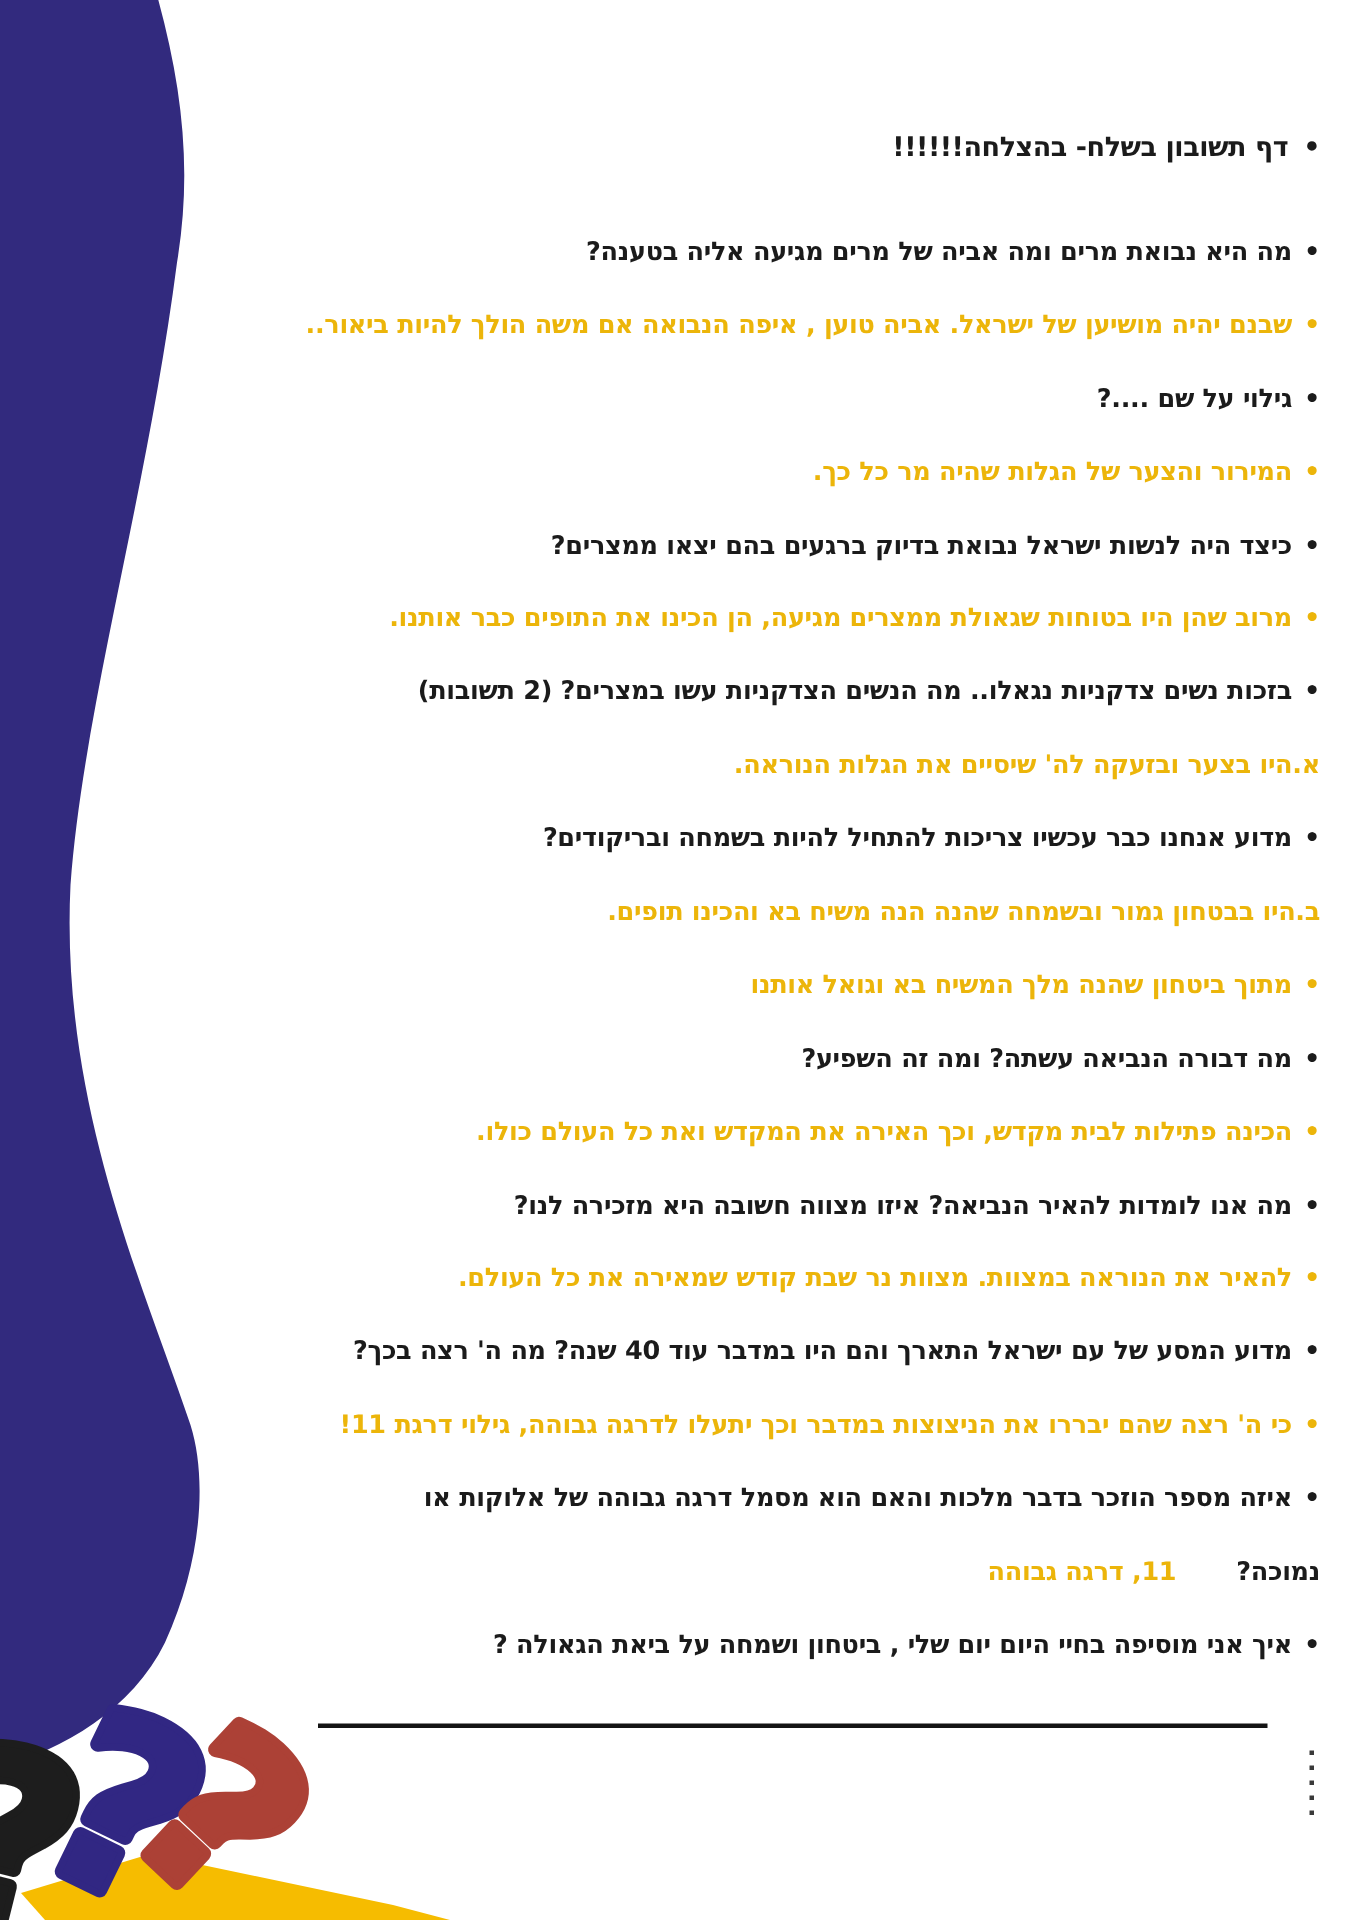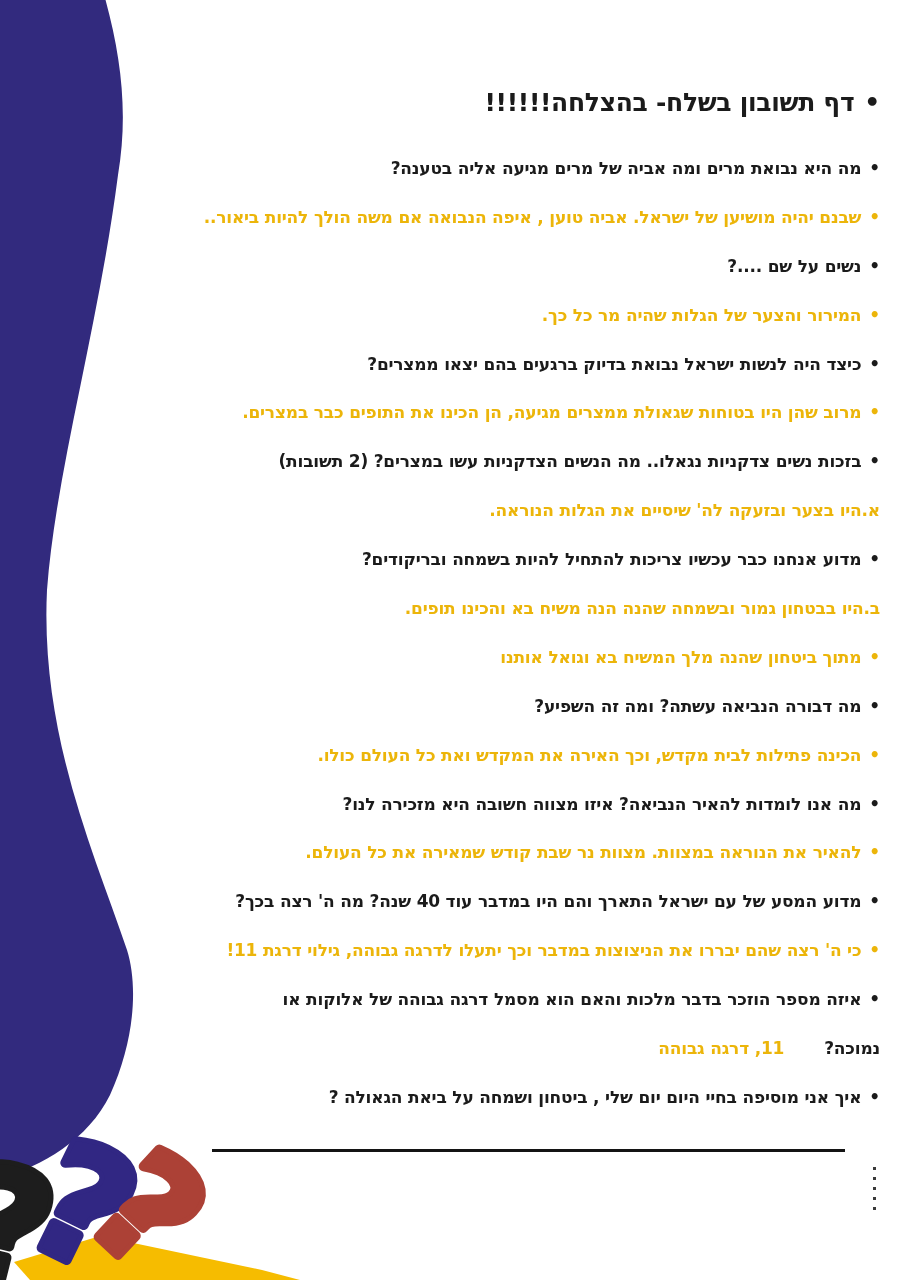--- a/index.html
+++ b/index.html
@@ -1,21 +1,21 @@
 <!DOCTYPE html>
 <html><head>
 <meta charset="utf-8">
 <style>
   html,body{margin:0;padding:0;background:#ffffff;}
   .page{position:relative;width:905px;height:1280px;background:#ffffff;overflow:hidden;
         font-family:"DejaVu Sans",sans-serif;}
   .deco-svg{position:absolute;left:0;top:0;pointer-events:none;}
 
   .title{position:absolute;top:88px;right:25px;direction:rtl;text-align:right;
-         font-size:25px;font-weight:bold;color:#1b1b1b;white-space:nowrap;letter-spacing:-0.3px;}
+         font-size:18px;font-weight:bold;color:#1b1b1b;white-space:nowrap;letter-spacing:-0.3px;}
   .title .bullet{margin-inline-end:10px;}
 
   .lines{position:absolute;top:157px;right:25px;left:130px;direction:rtl;}
   .row{height:48.9px;white-space:nowrap;line-height:22px;font-size:17px;font-weight:bold;
        letter-spacing:-0.2px;}
   .row .bullet{margin-inline-end:8px;}
   .q{color:#1b1b1b;}
   .a{color:#ecb50a;}
   .seg + .seg{margin-inline-start:40px;}
 
@@ -39,24 +39,24 @@
     </g>
   </svg>
 
   <div class="title">
     <span class="bullet">•</span><span>דף תשובון בשלח- בהצלחה!!!!!!</span>
   </div>
 
   <div class="lines" id="lines">
       <div class="row"><span class="bullet q">•</span><span class="seg q">מה היא נבואת מרים ומה אביה של מרים מגיעה אליה בטענה?</span></div>
       <div class="row"><span class="bullet a">•</span><span class="seg a">שבנם יהיה מושיען של ישראל. אביה טוען , איפה הנבואה אם משה הולך להיות ביאור..</span></div>
-      <div class="row"><span class="bullet q">•</span><span class="seg q">נשים על שם ....?</span></div>
+      <div class="row"><span class="bullet q">•</span><span class="seg q">גילוי על שם ....?</span></div>
       <div class="row"><span class="bullet a">•</span><span class="seg a">המירור והצער של הגלות שהיה מר כל כך.</span></div>
       <div class="row"><span class="bullet q">•</span><span class="seg q">כיצד היה לנשות ישראל נבואת בדיוק ברגעים בהם יצאו ממצרים?</span></div>
-      <div class="row"><span class="bullet a">•</span><span class="seg a">מרוב שהן היו בטוחות שגאולת ממצרים מגיעה, הן הכינו את התופים כבר במצרים.</span></div>
+      <div class="row"><span class="bullet a">•</span><span class="seg a">מרוב שהן היו בטוחות שגאולת ממצרים מגיעה, הן הכינו את התופים כבר אותנו.</span></div>
       <div class="row"><span class="bullet q">•</span><span class="seg q">בזכות נשים צדקניות נגאלו.. מה הנשים הצדקניות עשו במצרים? (2 תשובות)</span></div>
       <div class="row"><span class="seg a">א.היו בצער ובזעקה לה' שיסיים את הגלות הנוראה.</span></div>
       <div class="row"><span class="bullet q">•</span><span class="seg q">מדוע אנחנו כבר עכשיו צריכות להתחיל להיות בשמחה ובריקודים?</span></div>
       <div class="row"><span class="seg a">ב.היו בבטחון גמור ובשמחה שהנה הנה משיח בא והכינו תופים.</span></div>
       <div class="row"><span class="bullet a">•</span><span class="seg a">מתוך ביטחון שהנה מלך המשיח בא וגואל אותנו</span></div>
       <div class="row"><span class="bullet q">•</span><span class="seg q">מה דבורה הנביאה עשתה? ומה זה השפיע?</span></div>
       <div class="row"><span class="bullet a">•</span><span class="seg a">הכינה פתילות לבית מקדש, וכך האירה את המקדש ואת כל העולם כולו.</span></div>
       <div class="row"><span class="bullet q">•</span><span class="seg q">מה אנו לומדות להאיר הנביאה? איזו מצווה חשובה היא מזכירה לנו?</span></div>
       <div class="row"><span class="bullet a">•</span><span class="seg a">להאיר את הנוראה במצוות. מצוות נר שבת קודש שמאירה את כל העולם.</span></div>
       <div class="row"><span class="bullet q">•</span><span class="seg q">מדוע המסע של עם ישראל התארך והם היו במדבר עוד 40 שנה? מה ה' רצה בכך?</span></div>

